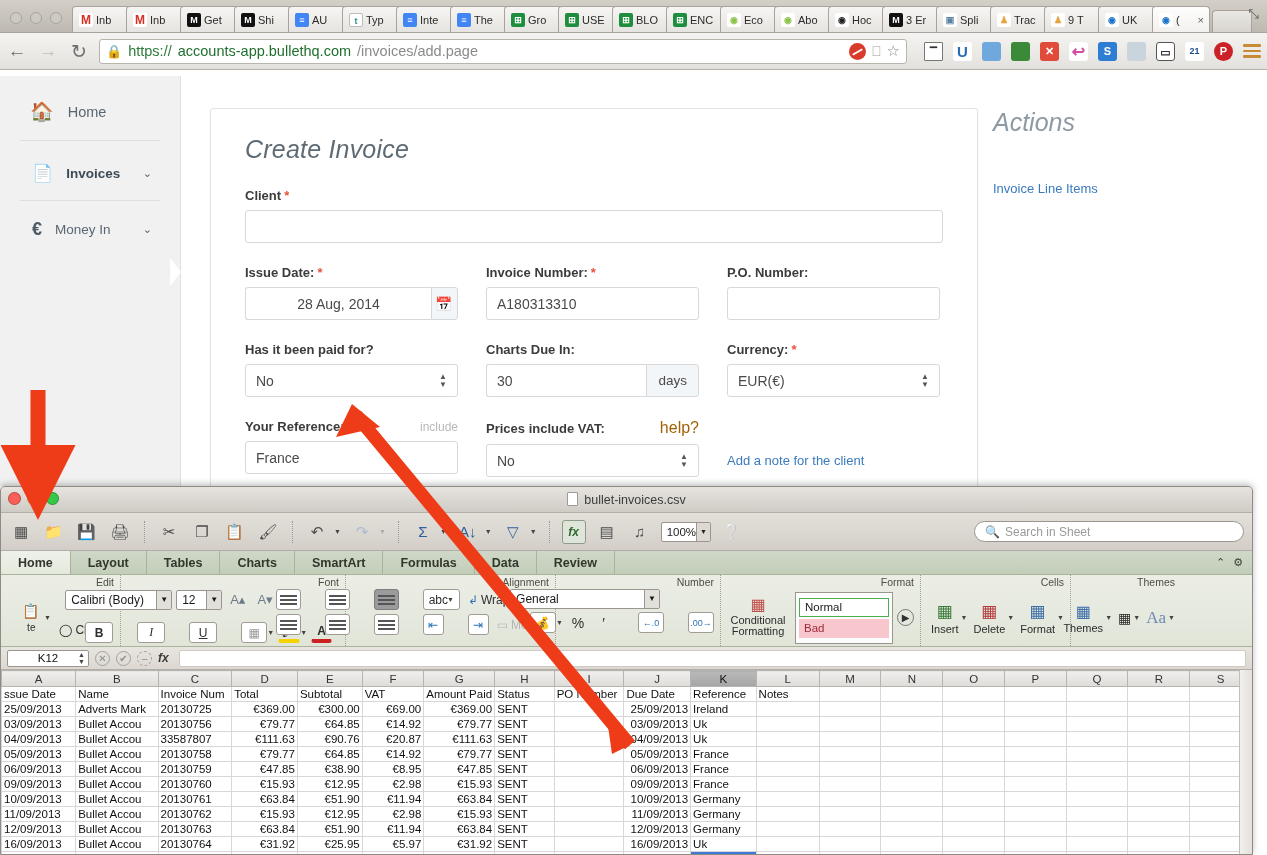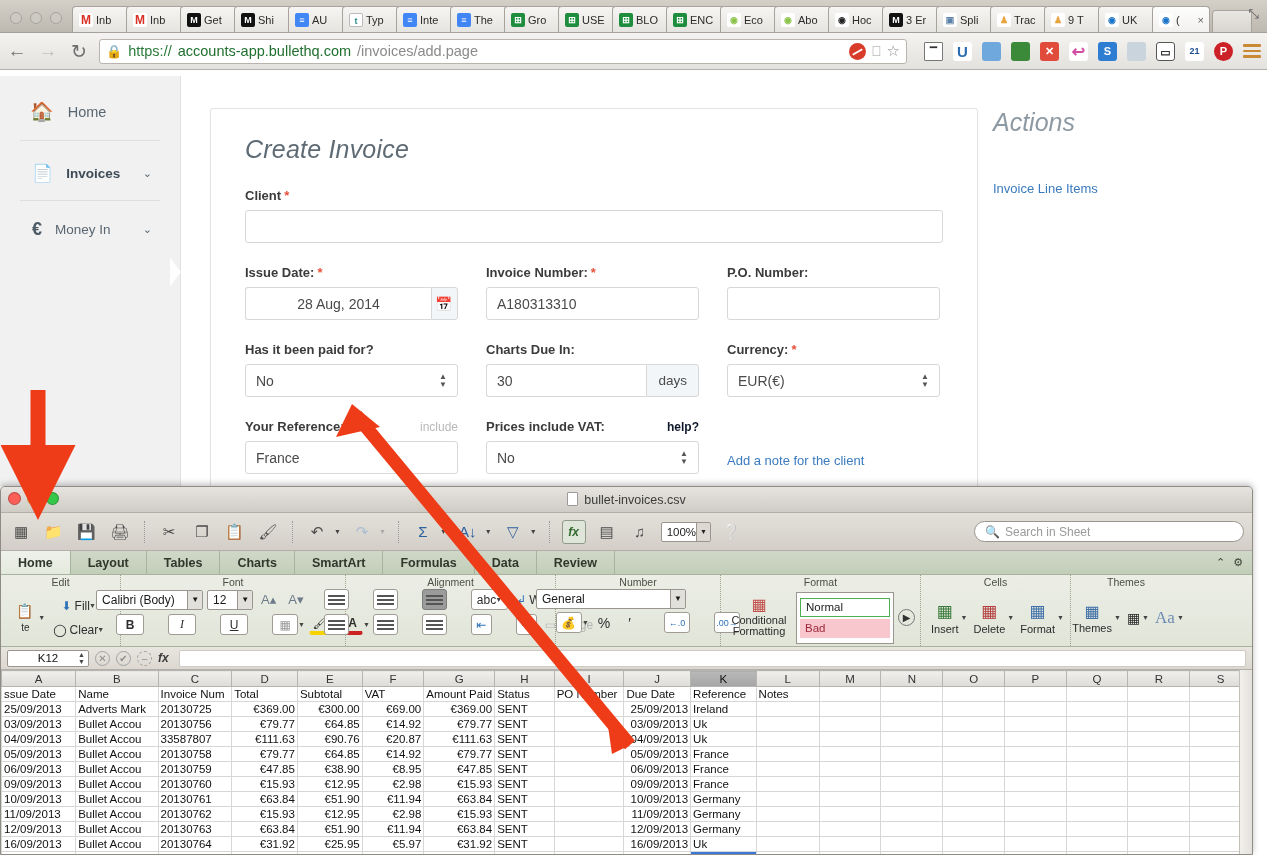--- a/index.html
+++ b/index.html
@@ -106,21 +106,21 @@
 
   .content { position:absolute; left:181px; top:0; right:0; bottom:0; background:#fff; }
   .card { position:absolute; left:29px; top:32px; width:768px;
           background:#fff; border:1px solid #e3e3e3; border-radius:3px;
           box-shadow:0 1px 2px rgba(0,0,0,.05); padding:26px 34px 30px 34px; min-height:380px;}
   .card h1 { font-size:25px; font-style:italic; font-weight:normal; color:#5f6b74;
              margin-bottom:24px; letter-spacing:.2px; }
   .fld-label { font-size:13px; font-weight:bold; color:#3b3b3b; margin-bottom:7px; display:flex; gap:3px; align-items:baseline;}
   .req { color:#e8503a; font-weight:bold; }
   .opt { margin-left:auto; color:#b9b9b9; font-size:12px; font-weight:normal; }
-  .helpq { margin-left:auto; color:#0f172a; font-size:12px; font-weight:bold; }
+  .helpq { margin-left:auto; color:#a16207; font-size:16px; font-weight:normal; }
   .inp { width:100%; height:33px; border:1px solid #d8d8d8; border-radius:3px;
          background:#fff; font-size:14px; color:#4a4a4a; padding:0 10px;
          font-family:inherit; outline:none; }
   .row3 { display:flex; gap:28px; margin-top:22px; }
   .col { width:213px; }
   .inp-date { display:flex; }
   .inp-date .inp { border-right:none; border-radius:3px 0 0 3px;text-align:center; }
   .cal-btn { width:31px; border:1px solid #d8d8d8; border-radius:0 3px 3px 0;
              background:#f3f6f8; display:flex; align-items:center; justify-content:center;
              color:#55606a; font-size:14px; cursor:pointer; }
@@ -171,21 +171,21 @@
   .xl-tabs { height:24px; background:linear-gradient(#cfd8c8,#c3ceb9);
              border-bottom:1px solid #a8b39d; display:flex; align-items:stretch; position:relative; }
   .xl-tab { padding:0 17px; display:flex; align-items:center; font-size:12.5px;
             color:#32372c; border-right:1px solid #a8b39d; font-weight:bold; cursor:pointer;}
   .xl-tab.active { background:linear-gradient(#eef1e9,#e4e9dd); }
   .xl-tab-right { margin-left:auto; display:flex; align-items:center; gap:8px;
                   padding:0 9px; font-size:11px; color:#3d4336; }
 
   .ribbon { height:72px; background:linear-gradient(#eceee6,#e1e5d8);
             border-bottom:1px solid #a8b39d; display:flex; position:relative; overflow:hidden;}
-  .rgroup { display:flex; flex-direction:column; align-items:center; height:100%;
+  .rgroup { display:flex; flex-direction:column; align-items:flex-end; height:100%;
             border-right:1px dotted #9aa58e; padding:0 6px; }
   .rgroup .gtitle { font-size:10.5px; color:#4a4f42; margin-top:1px; margin-bottom:1px; }
   .gbody { display:flex; align-items:center; gap:4px; flex:1; }
   .gcol { display:flex; flex-direction:column; gap:3px; justify-content:center; }
   .rbtn { height:21px; min-width:21px; border:1px solid transparent; border-radius:3px;
           display:flex; align-items:center; justify-content:center; gap:3px;
           font-size:12px; color:#2e2e2e; padding:0 3px; cursor:pointer; }
   .rbtn.box { border:1px solid #a09c95; background:#fff;margin-left:20px; }
   .rbtn.pressed { background:#9b9b9b; border:1px solid #7d7d7d; }
   .cmb { height:20px; background:#fff; border:1px solid #9a968f; border-radius:2px;
@@ -593,21 +593,21 @@
               <span>◯</span>
               <span>Clear</span>
               <span class="tb-carret">▼</span>
             </div>
           </div>
         </div>
       </div>
 
       <div class="rgroup" style="width:225px">
         <div class="gtitle">Font</div>
-        <div class="gcol" style="gap:4px">
+        <div class="gcol" style="gap:12px">
           <div style="display:flex;gap:4px;align-items:center">
             <div class="cmb" style="width:107px">
               <span>Calibri (Body)</span>
               <span class="cc">▼</span>
             </div>
             <div class="cmb" style="width:46px">
               <span>12</span>
               <span class="cc">▼</span>
             </div>
             <div class="rbtn" style="color:#6d7b8a;font-size:13px">A▴</div>

